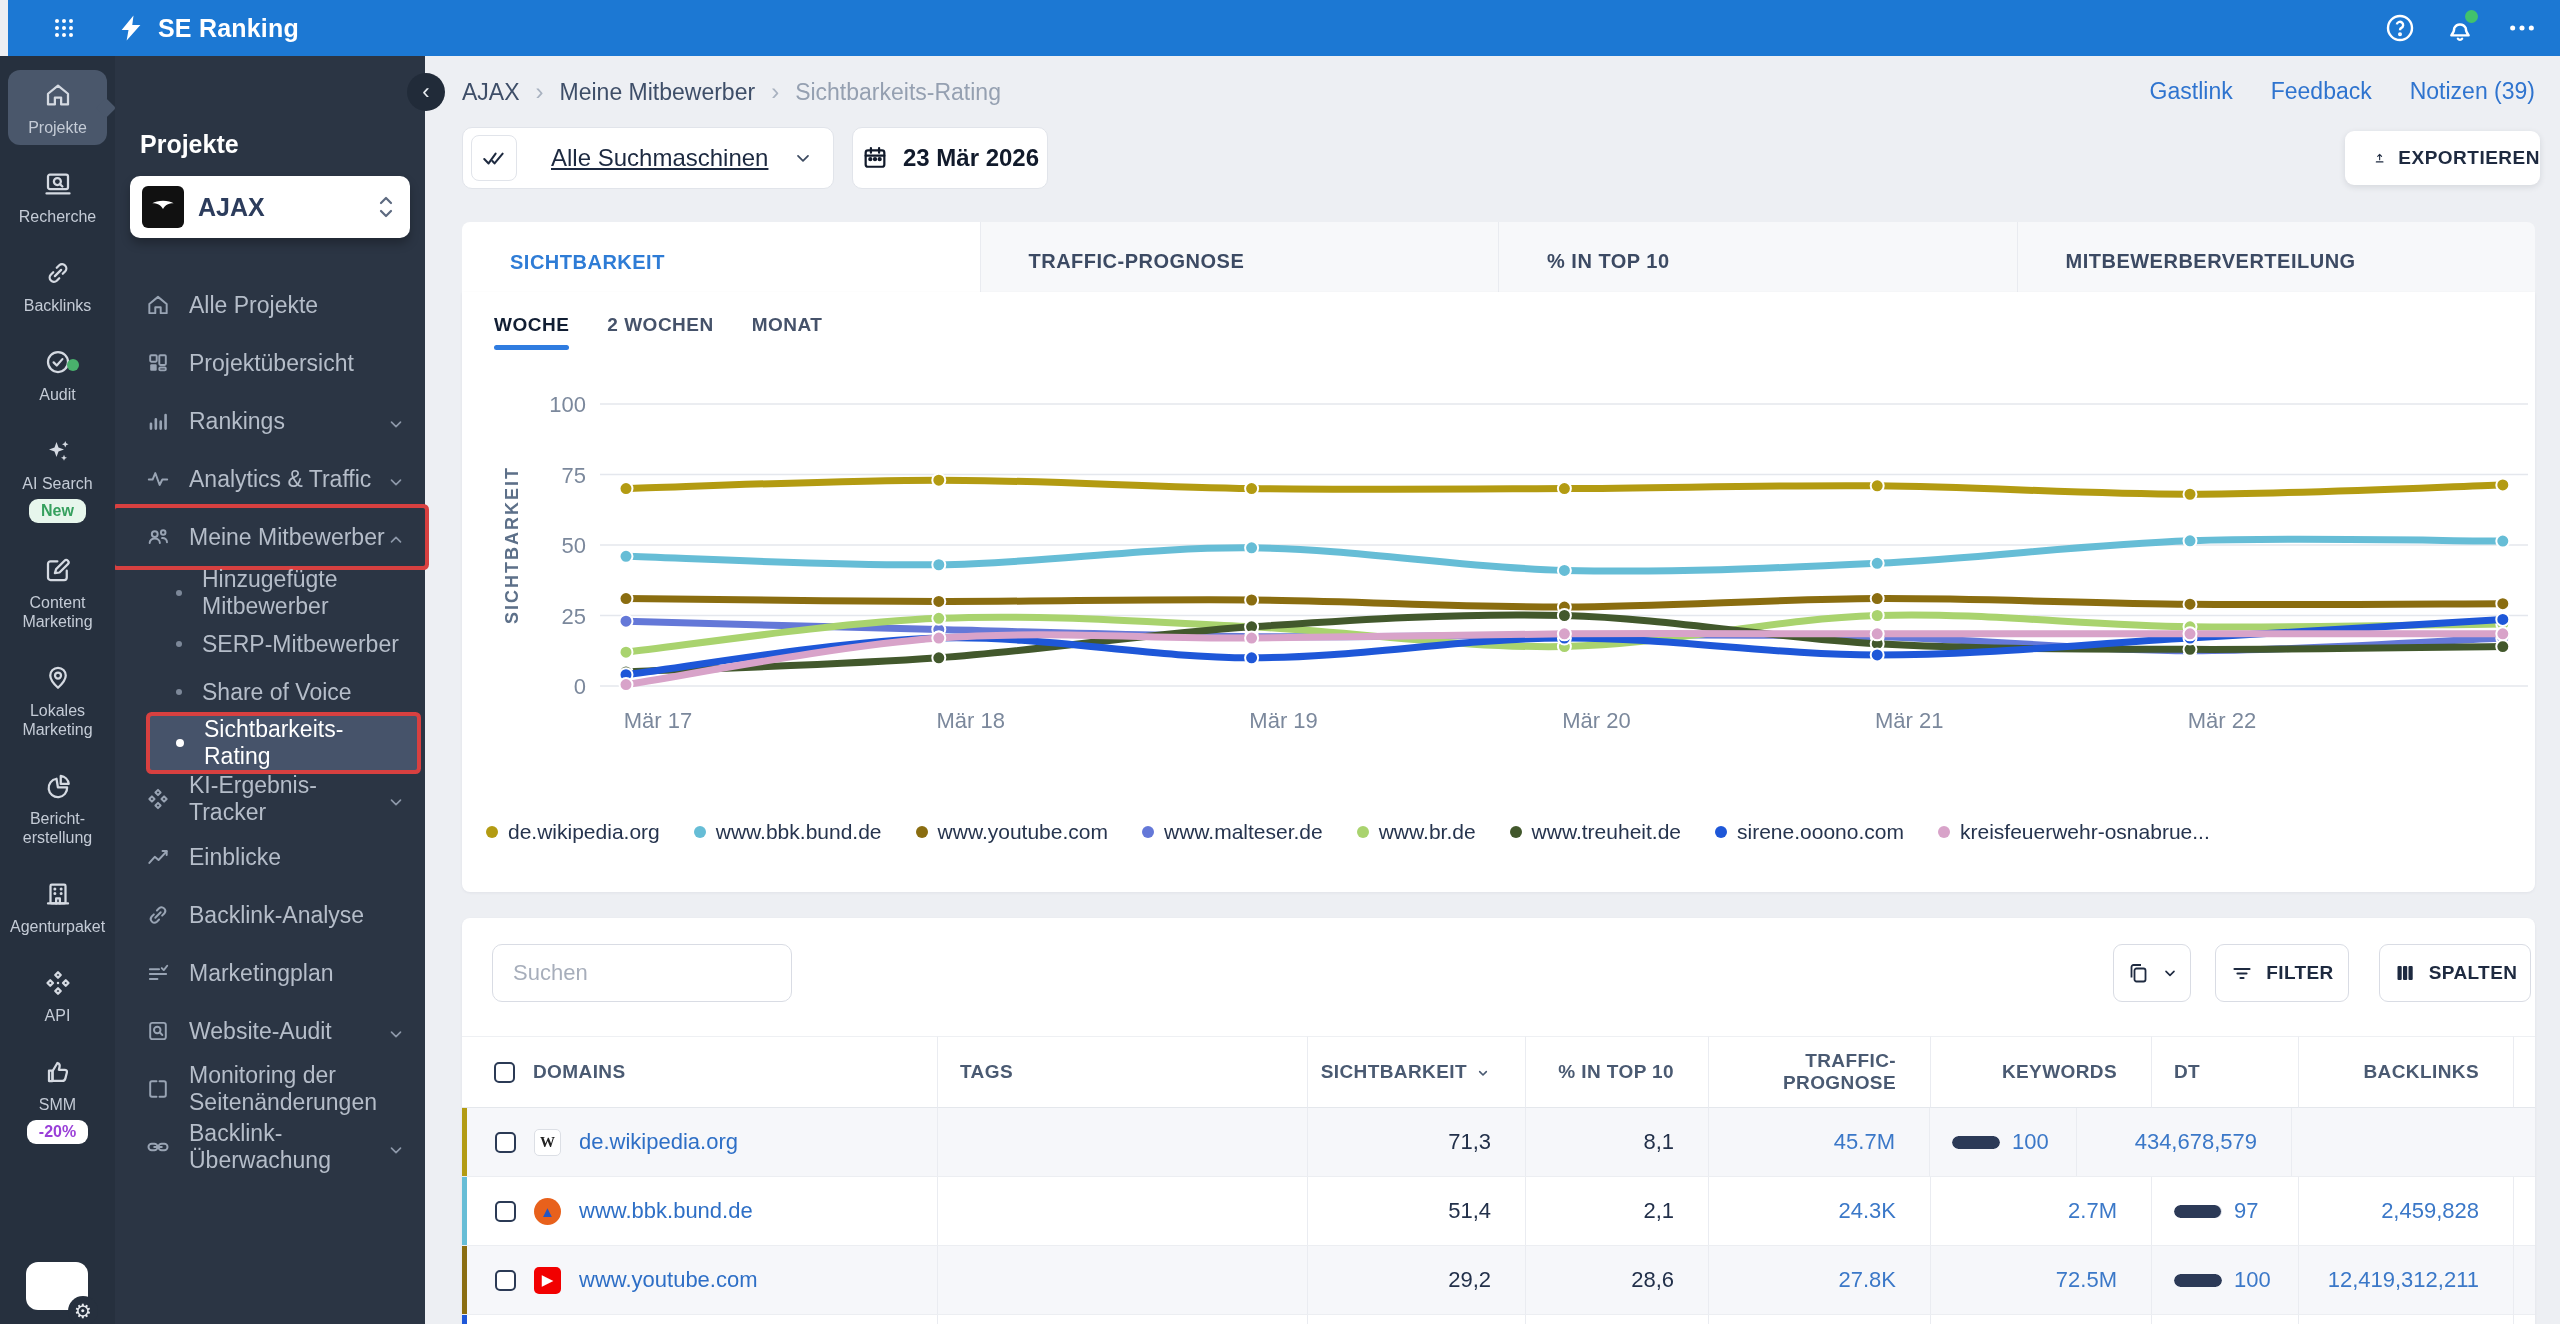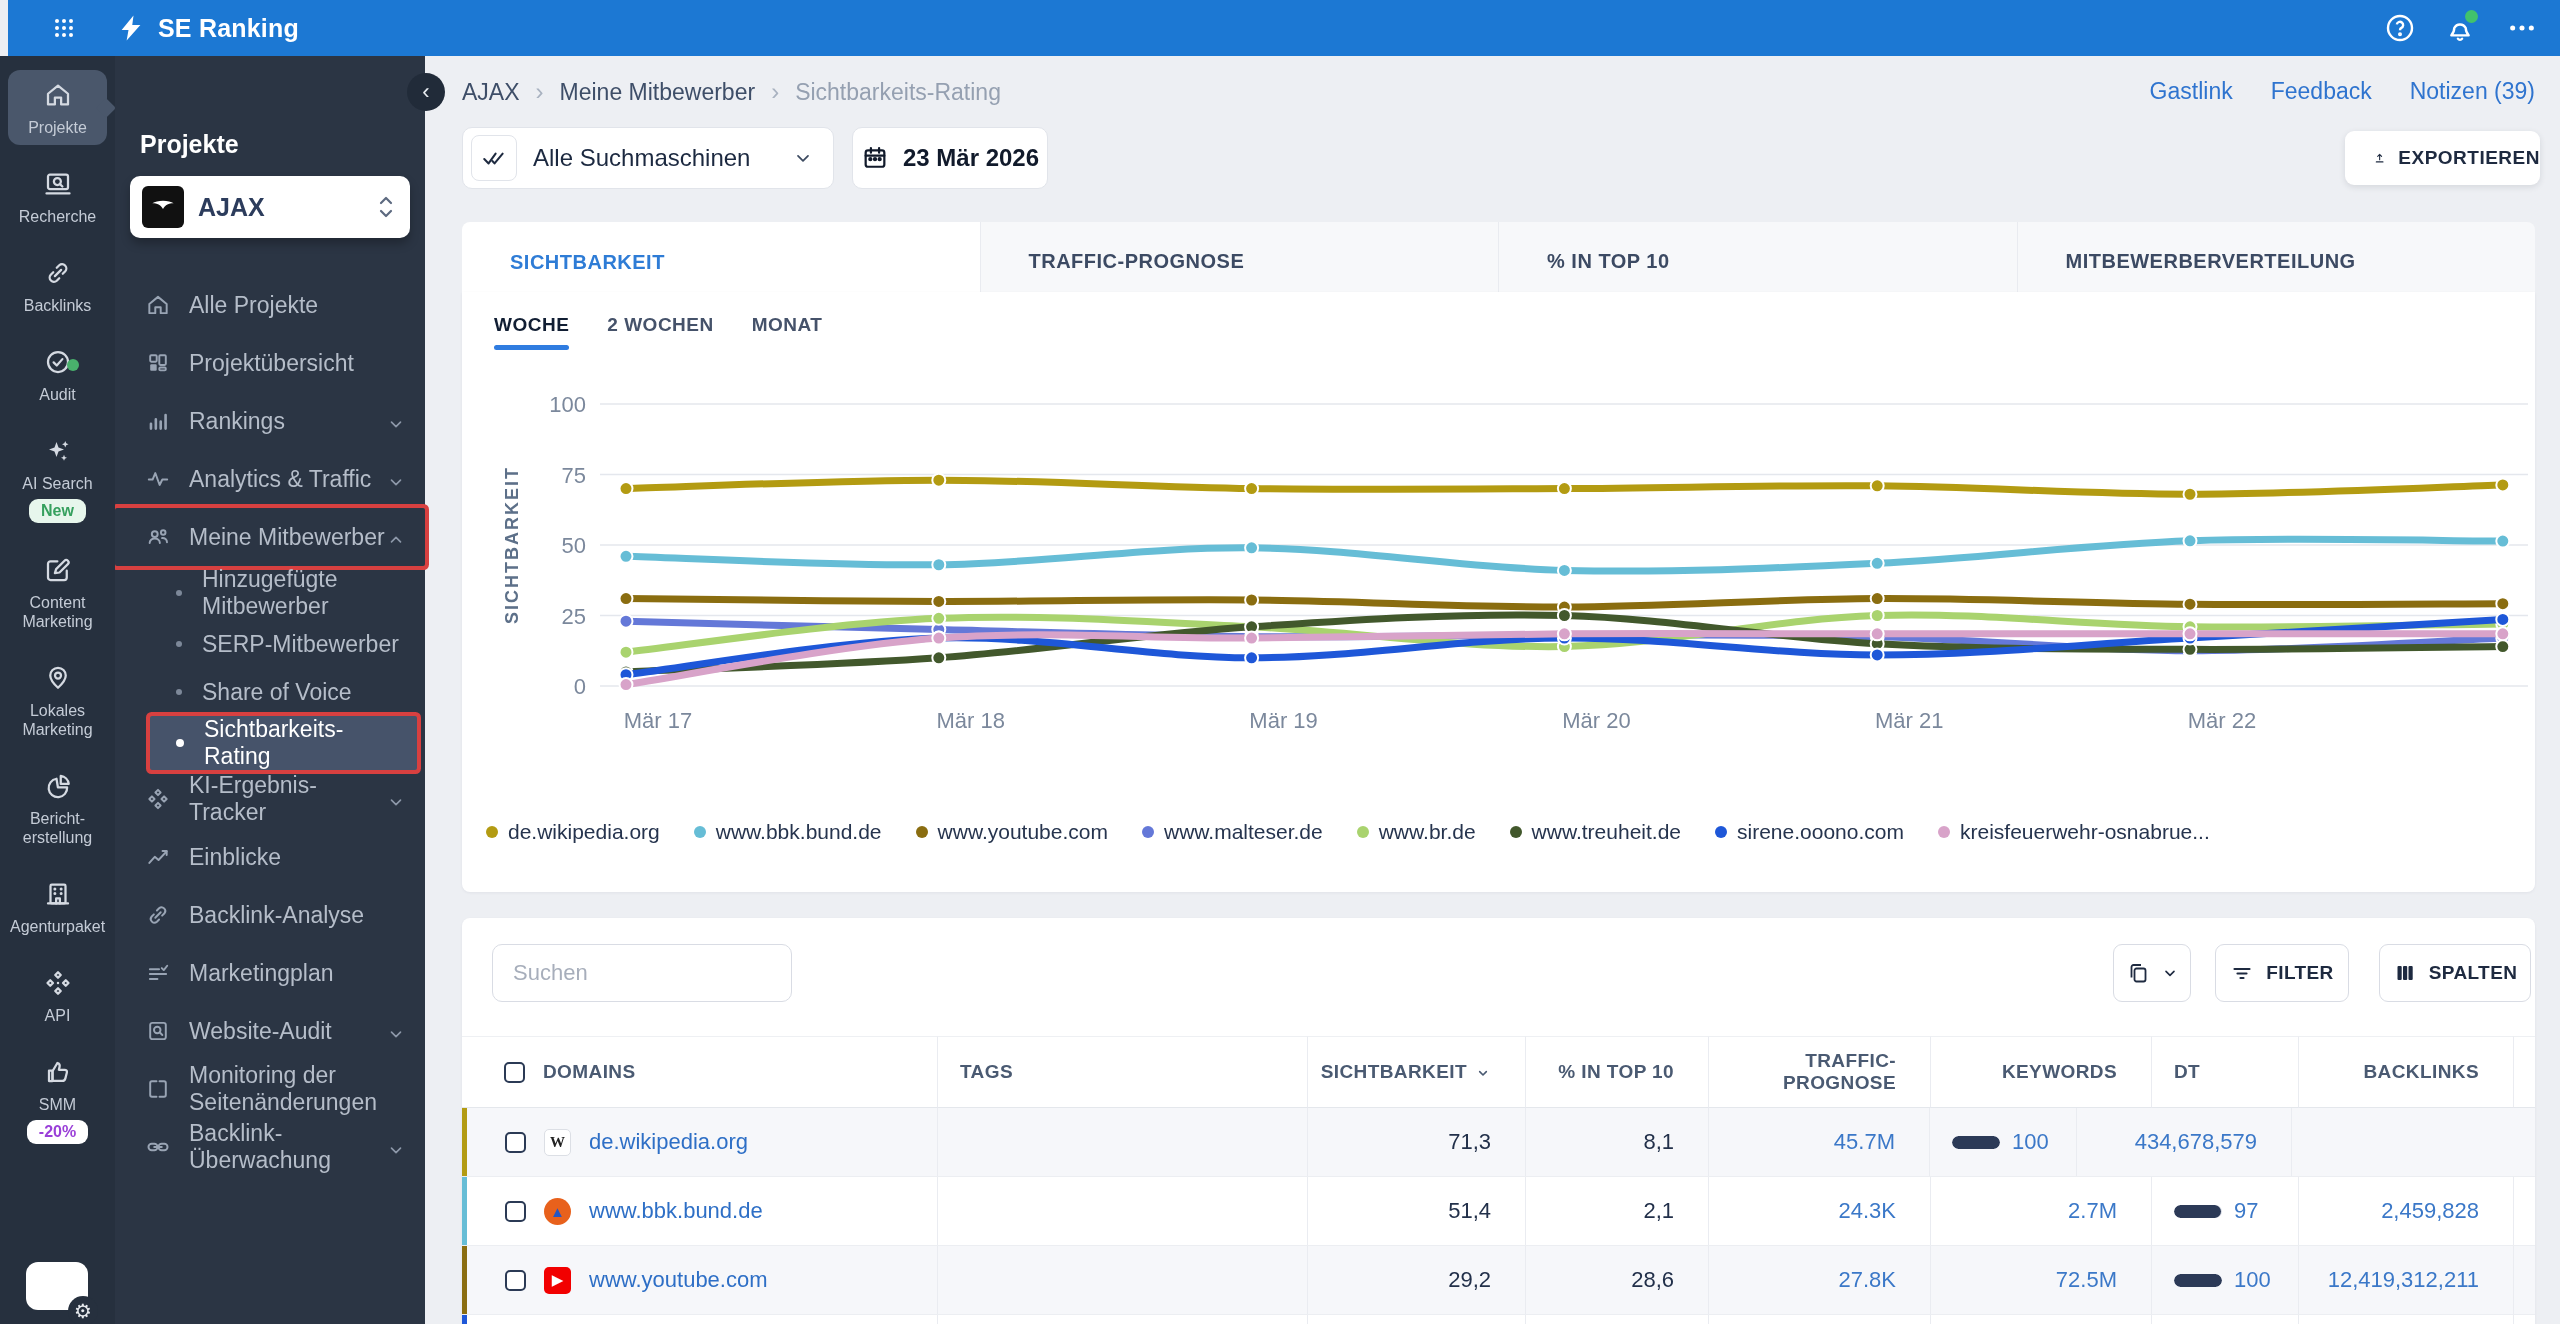--- a/index.html
+++ b/index.html
@@ -61,21 +61,21 @@
   .breadcrumb { position:absolute; left:37px; top:22px; display:flex; align-items:center; font-size:23px; }
   .crumb { color:#3e4e68; cursor:pointer; }
   .crumb.current { color:#95a0b1; cursor:default; }
   .crumb-sep { margin:0 16px; color:#a9b2c0; font-size:24px; }
   .head-links { position:absolute; right:25px; top:22px; display:flex; gap:38px; font-size:23px; color:#2f74cf; }
   .head-links span { cursor:pointer; }
 
   .se-select { position:absolute; left:37px; top:71px; width:372px; height:62px; background:#fff; border:1px solid #e1e4ea; border-radius:10px; display:flex; align-items:center; cursor:pointer; }
   .se-select .ckbox { width:46px; height:46px; margin-left:8px; border:1px solid #e1e4ea; border-radius:8px; display:flex; align-items:center; justify-content:center; color:#1e2a40; }
   .se-select .ckbox svg { width:26px; height:26px; }
-  .se-select .lbl { margin-left:16px; font-size:24px; color:#1c2940; flex:1; }
+  .se-select .lbl { margin-left:34px; font-size:24px; color:#1c2940; flex:1;text-decoration:underline; }
   .se-select .chev { margin-right:20px; width:20px; height:20px; color:#3c4a60; }
   .date-btn { position:absolute; left:427px; top:71px; width:196px; height:62px; background:#fff; border:1px solid #e1e4ea; border-radius:10px; display:flex; align-items:center; justify-content:center; gap:14px; cursor:pointer; color:#111a2b; }
   .date-btn svg { width:28px; height:28px; }
   .date-btn .lbl { font-size:24px; font-weight:600; }
   .export-btn { position:absolute; left:1920px; top:75px; width:195px; height:54px; background:#fff; border-radius:9px; box-shadow:0 2px 6px rgba(30,40,60,.12); display:flex; align-items:center; justify-content:center; gap:12px; cursor:pointer; color:#1e2a40;padding-left:28px; }
   .export-btn svg { width:24px; height:24px; }
   .export-btn .lbl { font-size:19px; font-weight:700; letter-spacing:.5px; }
 
   
   .tabbar { position:absolute; left:37px; top:166px; width:2073px; height:80px; display:flex; border-radius:8px 8px 0 0; overflow:hidden; }
@@ -111,21 +111,21 @@
   .tcell { flex:none; display:flex; align-items:center; border-left:1px solid #eaecf1; overflow:hidden; }
   .tcell:first-child { border-left:none; }
   .thead .tcell { height:72px; font-size:19px; font-weight:700; letter-spacing:.4px; color:#4a5a72; border-top:1px solid #eef0f3; border-bottom:1px solid #e4e7ec; line-height:22px; }
   .tbody .trow { height:69px; border-bottom:1px solid #eceef2; }
   .tbody .trow.alt { background:#f6f7fa; }
   .tbody .tcell { height:100%; font-size:22px; color:#22304a; }
   .al-right { justify-content:flex-end; padding-right:34px; text-align:right; }
   .al-left { justify-content:flex-start; padding-left:22px; }
   .stripe { position:absolute; left:0; top:0; width:5px; height:100%; }
   .cb { width:21px; height:21px; border:2px solid #2b3a55; border-radius:5px; background:#fff; flex:none; cursor:pointer; }
-  .dom-cell { padding-left:42px; gap:18px; }
+  .dom-cell { padding-left:32px; gap:18px; }
   .fav { width:27px; height:27px; display:flex; align-items:center; justify-content:center; flex:none; font-weight:700; }
   .dom-link { color:#2e6fc6; cursor:pointer; }
   .blue-val { color:#3b78c8; }
   .dt-bar { width:48px; height:13px; border-radius:7px; background:#d9dde6; overflow:hidden; flex:none; }
   .dt-fill { height:100%; background:#2c3a57; border-radius:7px; }
   .sort-caret { width:16px; height:16px; margin-left:8px; color:#4a5a72; }
 </style>
 </head>
 <body>
 

